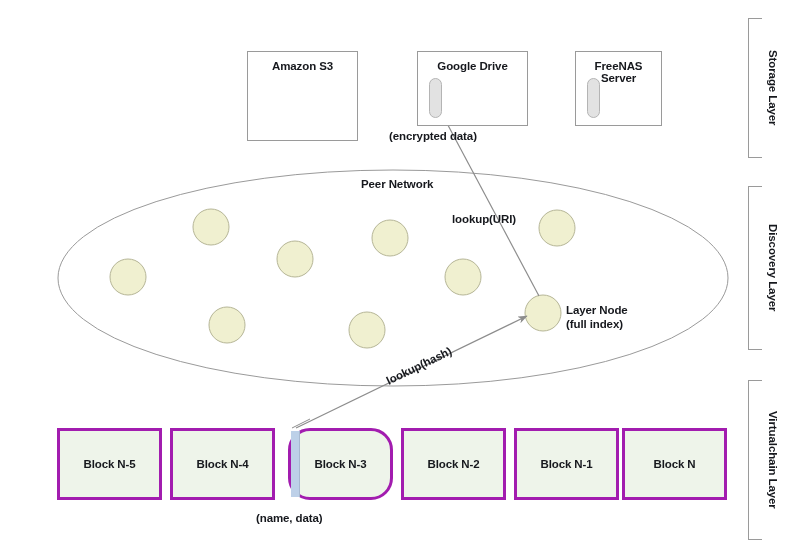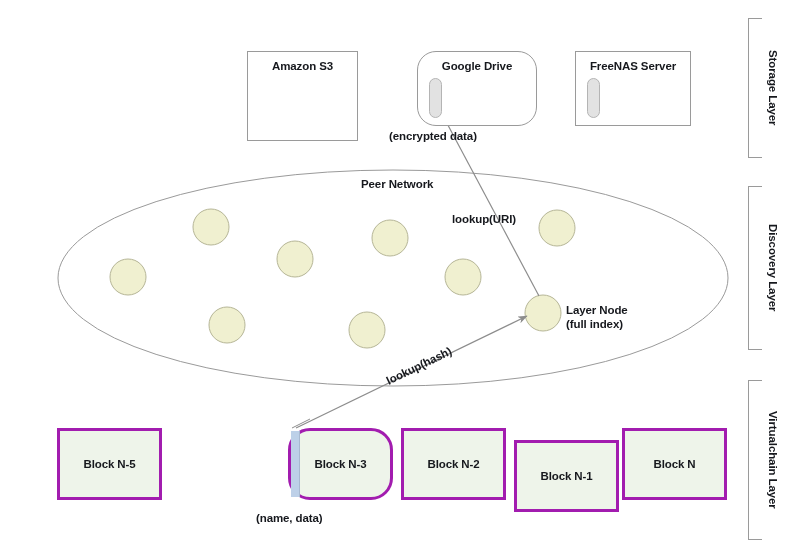--- a/index.html
+++ b/index.html
@@ -154,26 +154,26 @@
     <line x1="296" y1="428" x2="527" y2="316" stroke="#8d8d8d" stroke-width="1.2" marker-end="url(#arrowhead)"></line>
 
     <line x1="292" y1="428" x2="310" y2="419" stroke="#8d8d8d" stroke-width="1"></line>
   </svg>
 
 
   <div class="store-box" style="left:247px; top:51px; width:111px; height:90px;">
     <div class="store-title">Amazon S3</div>
   </div>
 
-  <div class="store-box" style="left:417px; top:51px; width:120px; height:75px;border-radius:19px;">
+  <div class="store-box" style="left:417px; top:51px; width:111px; height:75px;">
     <div class="store-title">Google Drive</div>
     <div class="pill"></div>
   </div>
 
-  <div class="store-box" style="left:575px; top:51px; width:116px; height:75px;">
+  <div class="store-box" style="left:575px; top:51px; width:87px; height:75px;">
     <div class="store-title">FreeNAS Server</div>
     <div class="pill"></div>
   </div>
 
   <div class="lbl" style="left:389px; top:129px;">(encrypted data)</div>
 
   <div class="lbl" style="left:361px; top:177px;">Peer Network</div>
 
   <div class="lbl" style="left:452px; top:212px;">lookup(URI)</div>
 
@@ -181,31 +181,34 @@
 
   <div class="lbl" style="left:566px; top:303px;">Layer Node</div>
   <div class="lbl" style="left:566px; top:317px;">(full index)</div>
 
   <div class="lbl" style="left:256px; top:511px;">(name, data)</div>
 
   <div class="block" style="left:57px; top:428px; width:105px; height:72px;">
     <div class="block-label">Block N-5</div>
   </div>
 
+  <div class="block" style="left:170px; top:428px; width:105px; height:72px;">
+    <div class="block-label">Block N-4</div>
+  </div>
 
   <div class="block" style="left:288px; top:428px; width:105px; height:72px;border-radius:22px;">
     <div class="block-stripe"></div>
     <div class="block-label">Block N-3</div>
   </div>
 
   <div class="block" style="left:401px; top:428px; width:105px; height:72px;">
     <div class="block-label">Block N-2</div>
   </div>
 
-  <div class="block" style="left:514px; top:428px; width:105px; height:72px;margin-top:12px;">
+  <div class="block" style="left:514px; top:428px; width:105px; height:72px;">
     <div class="block-label">Block N-1</div>
   </div>
 
   <div class="block" style="left:622px; top:428px; width:105px; height:72px;">
     <div class="block-label">Block N</div>
   </div>
 
   <div class="bracket" style="left:748px; top:18px; height:140px;">
     <div class="bracket-label">
       <span>Storage Layer</span>

